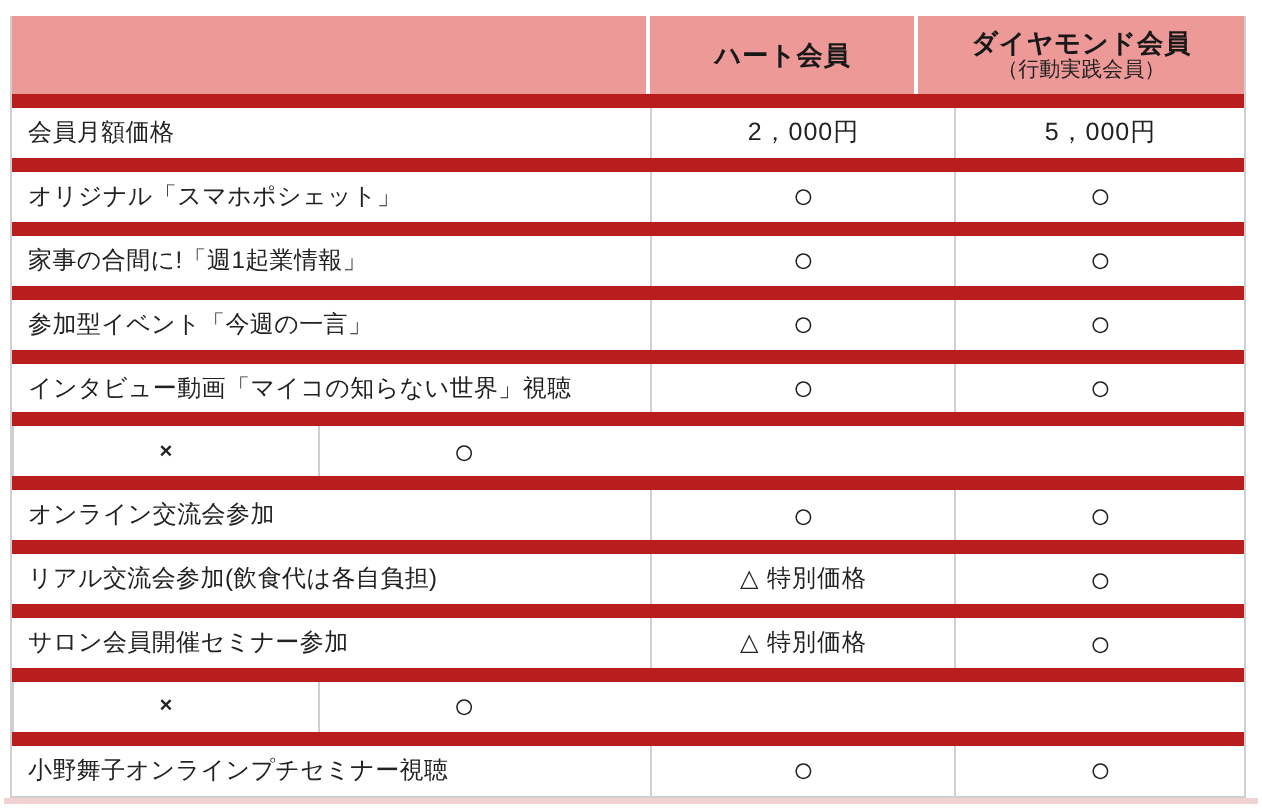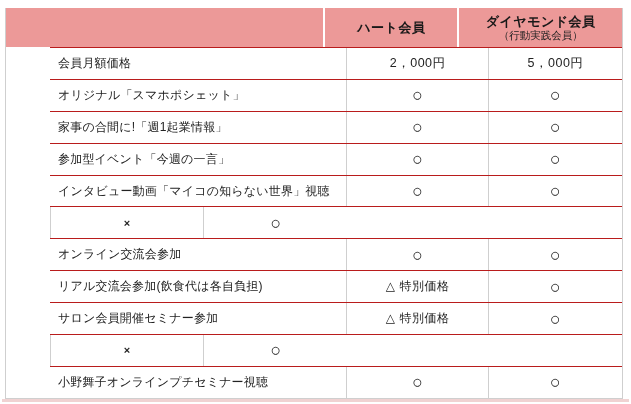--- a/index.html
+++ b/index.html
@@ -56,23 +56,22 @@
   .h-sub {
     font-size: 10.5px;
     line-height: 13px;
     color: #222222;
   }
   
   .body-row {
     display: flex;
     height: 31.9px;
     box-sizing: border-box;
-    border-top: 1px solid #b91c1c;
+    border-top: 7px solid #b91c1c;
     background: #ffffff;
-    margin-left: 44px;
   }
   .body-row .cell {
     box-sizing: border-box;
     display: flex;
     align-items: center;
   }
   .label-cell {
     width: 320px;
     padding-left: 8px;
     font-size: 12px;

